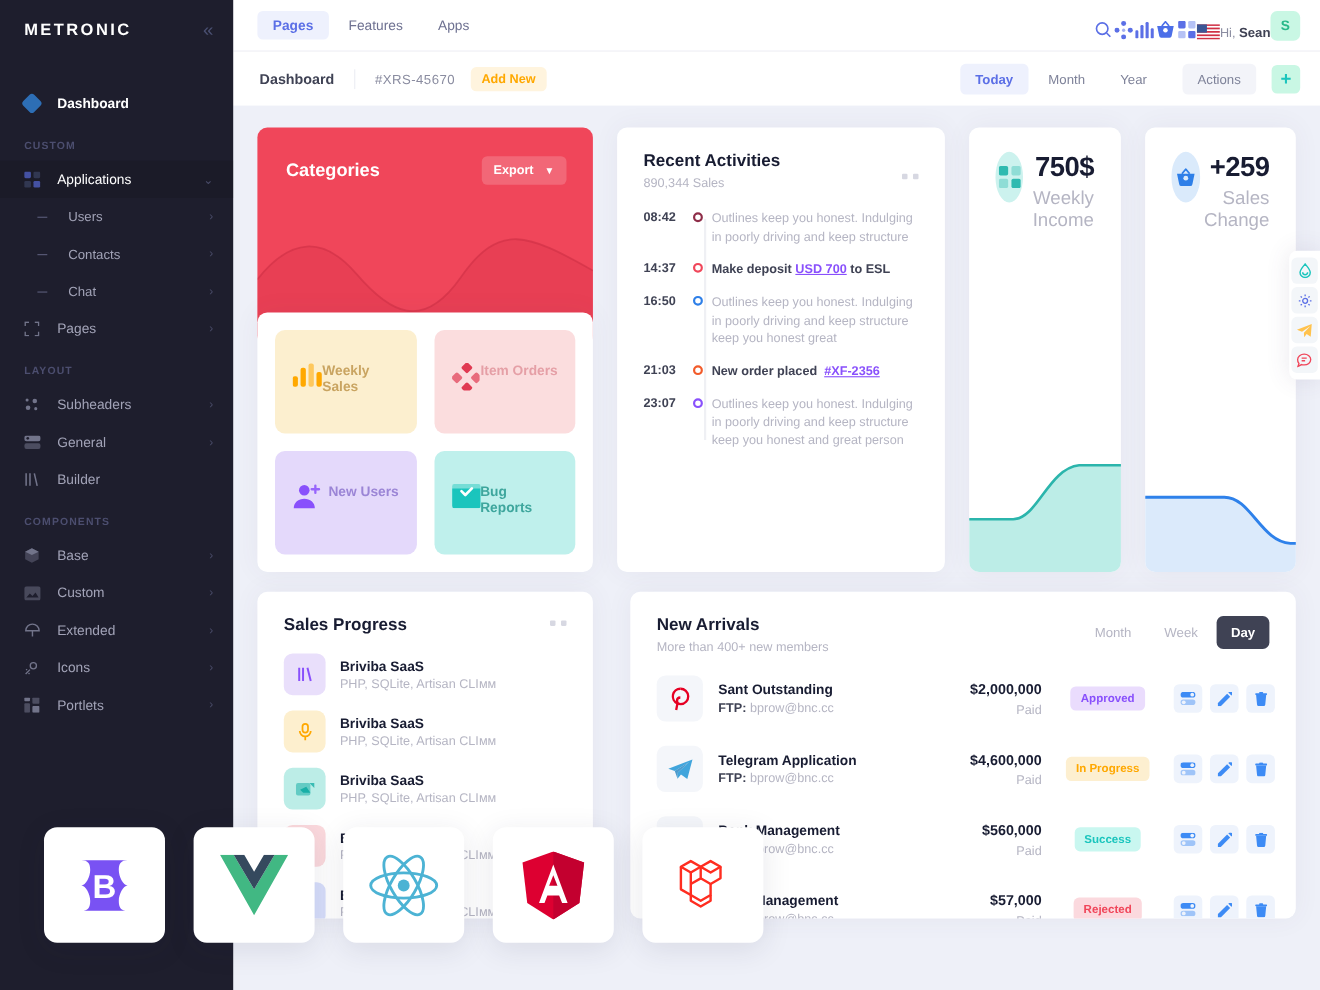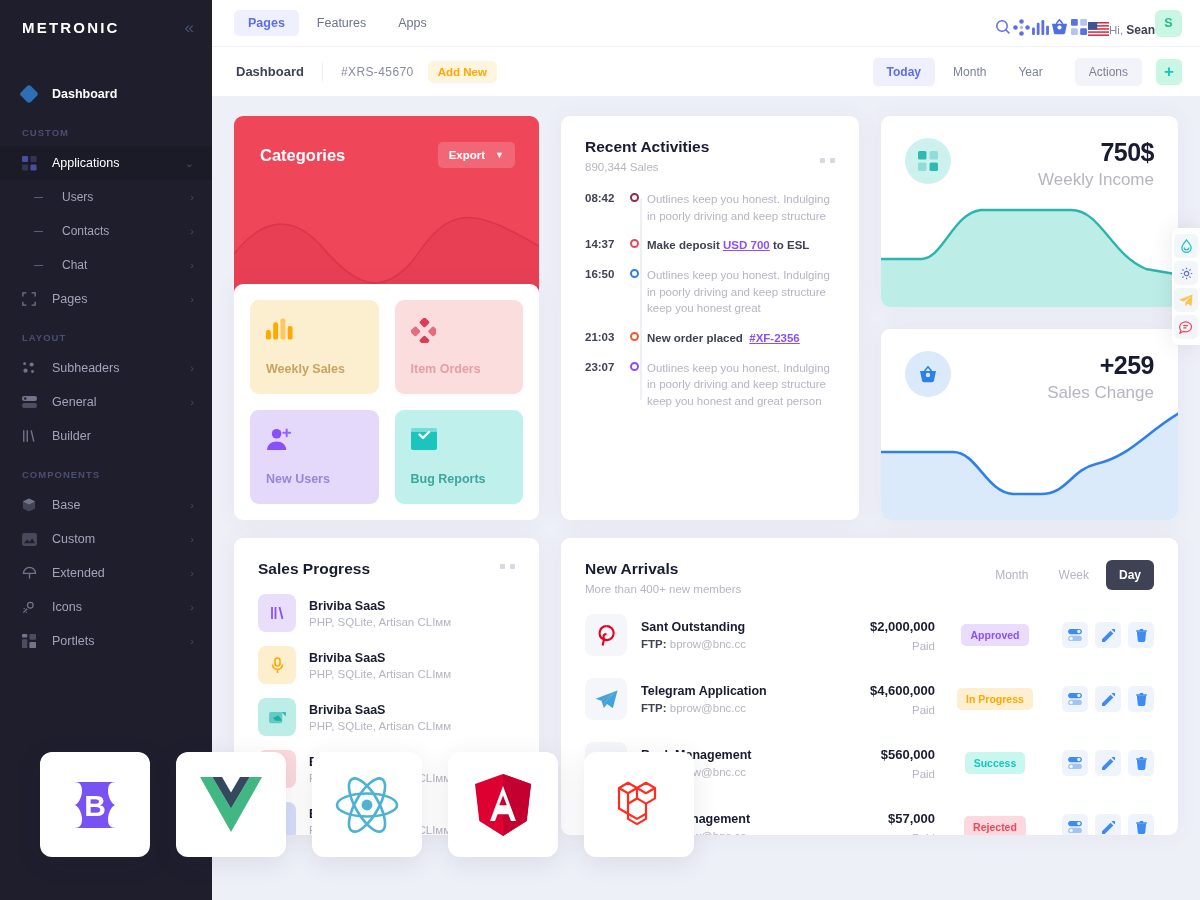--- a/index.html
+++ b/index.html
@@ -83,21 +83,21 @@
   .sh-btn.active { background: #EEF1FD; color: #5B6FE6; font-weight: 600; }
   .sh-btn.muted { background: #F3F4F9; color: #7E8299; margin-left: 14px; }
   .sh-plus {
     width: 26px; height: 26px; border-radius: 5px; background: #C9F7E4; color: #1BC5BD;
     display: flex; align-items: center; justify-content: center; font-size: 17px;
     margin-left: 10px; cursor: pointer; font-weight: bold; line-height: 1;
   }
 
   .content { flex: 1; padding: 20px 22px; display: flex; flex-direction: column; gap: 18px; min-height: 0; }
   .row1 { display: flex; gap: 22px; height: 404px; }
-  .row2 { display: flex; gap: 22px; flex: 1; min-height: 0; }
+  .row2 { display: flex; gap: 34px; flex: 1; min-height: 0; }
 
   .card { background: #fff; border-radius: 9px; box-shadow: 0 0 24px 0 rgba(82,63,105,.06); }
 
   
   .cat-wrap { width: 305px; flex: 0 0 305px; position: relative; }
   .cat-red {
     position: absolute; top: 0; left: 0; right: 0; height: 198px;
     background: #F0465A; border-radius: 9px 9px 9px 9px; overflow: hidden;
   }
   .cat-red-head { display: flex; align-items: center; padding: 26px 24px 0 26px; }
@@ -106,21 +106,21 @@
     margin-left: auto; background: rgba(255,255,255,.18); color: #fff; font-size: 11.5px;
     font-weight: bold; padding: 7px 11px; border-radius: 5px; display: flex; align-items: center;
     gap: 10px; cursor: pointer;
   }
   .cat-body {
     position: absolute; top: 168px; left: 0; right: 0; bottom: 0;
     background: #fff; border-radius: 9px; padding: 16px;
     display: grid; grid-template-columns: 1fr 1fr; grid-template-rows: 1fr 1fr; gap: 16px;
     box-shadow: 0 0 24px 0 rgba(82,63,105,.06);
   }
-  .cat-tile { border-radius: 9px; padding: 18px 16px; display: flex; flex-direction: column; justify-content: space-between; }
+  .cat-tile { border-radius: 9px; padding: 30px 16px; display: flex; flex-direction: row; justify-content: space-between; }
   .cat-tile .ct-label { font-size: 12.5px; font-weight: 600; }
 
   
   .act-card { width: 298px; flex: 0 0 298px; padding: 22px 24px 18px 24px; position: relative; overflow: hidden; }
   .card-title { font-size: 15.5px; font-weight: bold; color: #181C32; }
   .card-sub { font-size: 11.5px; color: #B5B5C3; margin-top: 5px; }
   .dots { position: absolute; right: 24px; top: 42px; display: flex; gap: 5px; }
   .dots i { width: 5px; height: 5px; background: #D7D8E2; border-radius: 1px; display: block; }
   .timeline { margin-top: 18px; position: relative; }
   .timeline:before {
@@ -130,21 +130,21 @@
   .tl-time { width: 36px; flex: 0 0 36px; font-size: 11.5px; font-weight: bold; color: #3F4254; padding-top: 1px; }
   .tl-dot-wrap { width: 26px; flex: 0 0 26px; display: flex; justify-content: center; padding-top: 2px; }
   .tl-dot { width: 9px; height: 9px; border-radius: 50%; border: 2.2px solid #888; background: #fff; position: relative; z-index: 2; }
   .tl-text { flex: 1; font-size: 11.5px; line-height: 1.45; color: #B5B5C3; }
   .tl-text.strong { color: #3F4254; font-weight: bold; }
   .tl-link { font-weight: bold; text-decoration: underline; }
   .tl-avatars { display: inline-flex; gap: 6px; vertical-align: middle; margin-left: 6px; }
   .tl-av { width: 25px; height: 25px; border-radius: 5px; background: #D7F6F2; display: flex; align-items: center; justify-content: center; font-size: 14px; }
 
   
-  .stat-col { flex: 1; display: flex; flex-direction: column; gap: 22px; min-width: 0; }
+  .stat-col { flex: 1; display: flex; flex-direction: row; gap: 22px; min-width: 0; }
   .stat-card { flex: 1; position: relative; overflow: hidden; }
   .stat-head { display: flex; align-items: flex-start; padding: 22px 24px 0 24px; }
   .stat-icon { width: 46px; height: 46px; border-radius: 50%; display: flex; align-items: center; justify-content: center; }
   .stat-nums { margin-left: auto; text-align: right; }
   .stat-value { font-size: 25px; font-weight: bold; color: #181C32; letter-spacing: -.5px; }
   .stat-label { font-size: 17px; color: #B5B5C3; margin-top: 3px; }
   .stat-chart { position: absolute; left: 0; right: 0; bottom: 0; height: 110px; }
 
   
   .sp-card { width: 305px; flex: 0 0 305px; padding: 22px 24px; position: relative; overflow: hidden; }

